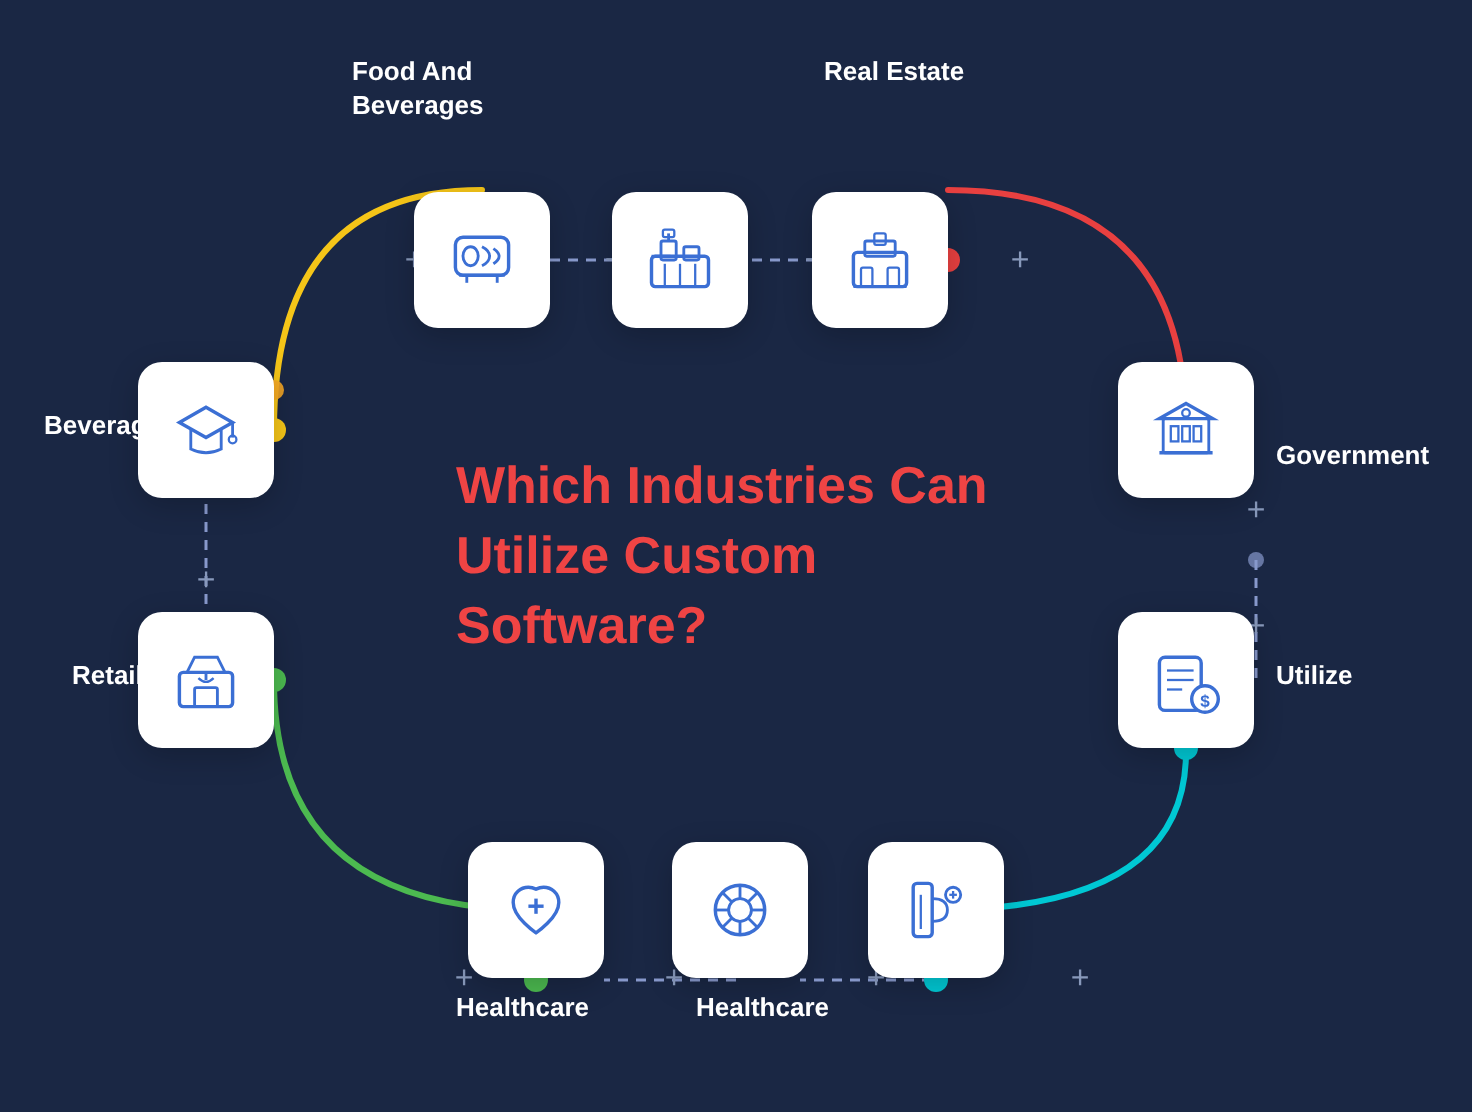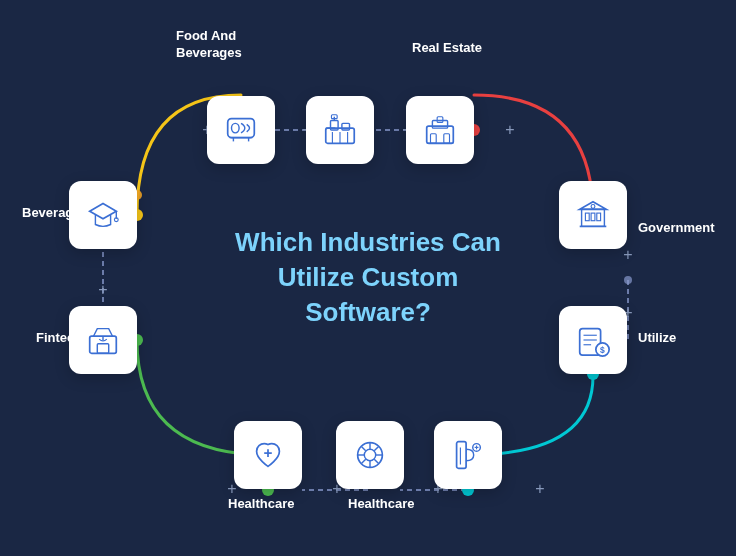--- a/index.html
+++ b/index.html
@@ -17,22 +17,22 @@
       height: 556px;
       position: relative;
     }
 
     
     .center-text {
       position: absolute;
       top: 50%;
       left: 50%;
       transform: translate(-50%, -50%);
-      text-align: center;
-      color: #7dd3fc;
+      text-align: left;
+      color: #ef4444;
       width: 280px;
     }
 
     .center-text h2 {
       font-size: 26px;
       font-weight: 700;
       line-height: 1.35;
     }
 
     
@@ -173,21 +173,21 @@
   <div class="icon-box" style="left:406px; top:96px;">
     <svg viewBox="0 0 40 40" fill="none" xmlns="http://www.w3.org/2000/svg">
       <rect x="6" y="16" width="28" height="18" rx="2" stroke="#3b6fd4" stroke-width="1.8" fill="none"></rect>
       <rect x="12" y="10" width="16" height="8" rx="1" stroke="#3b6fd4" stroke-width="1.5" fill="none"></rect>
       <rect x="17" y="6" width="6" height="6" rx="1" stroke="#3b6fd4" stroke-width="1.2" fill="none"></rect>
       <rect x="10" y="24" width="6" height="10" rx="1" stroke="#3b6fd4" stroke-width="1.2" fill="none"></rect>
       <rect x="24" y="24" width="6" height="10" rx="1" stroke="#3b6fd4" stroke-width="1.2" fill="none"></rect>
       <line x1="6" y1="34" x2="34" y2="34" stroke="#3b6fd4" stroke-width="1.5"></line>
     </svg>
   </div>
-  <div class="label" style="left:412px; top:28px; width:85px;margin-top:12px;">Real Estate</div>
+  <div class="label" style="left:412px; top:28px; width:85px;">Real Estate</div>
 
   <div class="icon-box" style="left:559px; top:181px;">
     <svg viewBox="0 0 40 40" fill="none" xmlns="http://www.w3.org/2000/svg">
       <path d="M20 6 L34 14 L6 14 Z" stroke="#3b6fd4" stroke-width="1.8" fill="none"></path>
       <rect x="8" y="14" width="24" height="18" rx="1" stroke="#3b6fd4" stroke-width="1.5" fill="none"></rect>
       <rect x="12" y="18" width="4" height="8" stroke="#3b6fd4" stroke-width="1.2" fill="none"></rect>
       <rect x="18" y="18" width="4" height="8" stroke="#3b6fd4" stroke-width="1.2" fill="none"></rect>
       <rect x="24" y="18" width="4" height="8" stroke="#3b6fd4" stroke-width="1.2" fill="none"></rect>
       <line x1="6" y1="32" x2="34" y2="32" stroke="#3b6fd4" stroke-width="1.8"></line>
       <circle cx="20" cy="11" r="2" stroke="#3b6fd4" stroke-width="1.2" fill="none"></circle>
@@ -245,21 +245,21 @@
 
   <div class="icon-box" style="left:69px; top:306px;">
     <svg viewBox="0 0 40 40" fill="none" xmlns="http://www.w3.org/2000/svg">
       <rect x="6" y="16" width="28" height="18" rx="2" stroke="#3b6fd4" stroke-width="1.8" fill="none"></rect>
       <path d="M10 16 L14 8 L26 8 L30 16" stroke="#3b6fd4" stroke-width="1.5" fill="none"></path>
       <rect x="14" y="24" width="12" height="10" rx="1" stroke="#3b6fd4" stroke-width="1.5" fill="none"></rect>
       <line x1="20" y1="16" x2="20" y2="20" stroke="#3b6fd4" stroke-width="1.5"></line>
       <path d="M16 19 Q20 23 24 19" stroke="#3b6fd4" stroke-width="1.2" fill="none"></path>
     </svg>
   </div>
-  <div class="label" style="left:36px; top:330px; width:50px;">Fintech</div>
+  <div class="label" style="left:36px; top:330px; width:50px;">Retail</div>
 
   <div class="icon-box" style="left:69px; top:181px;">
     <svg viewBox="0 0 40 40" fill="none" xmlns="http://www.w3.org/2000/svg">
       <path d="M20 8 L34 16 L20 24 L6 16 Z" stroke="#3b6fd4" stroke-width="1.8" fill="none"></path>
       <path d="M12 20 L12 30 Q20 34 28 30 L28 20" stroke="#3b6fd4" stroke-width="1.5" fill="none"></path>
       <line x1="34" y1="16" x2="34" y2="24" stroke="#3b6fd4" stroke-width="1.5"></line>
       <circle cx="34" cy="25" r="2" stroke="#3b6fd4" stroke-width="1.2" fill="none"></circle>
     </svg>
   </div>
   <div class="label" style="left:22px; top:205px; width:65px;">Beverages</div>

